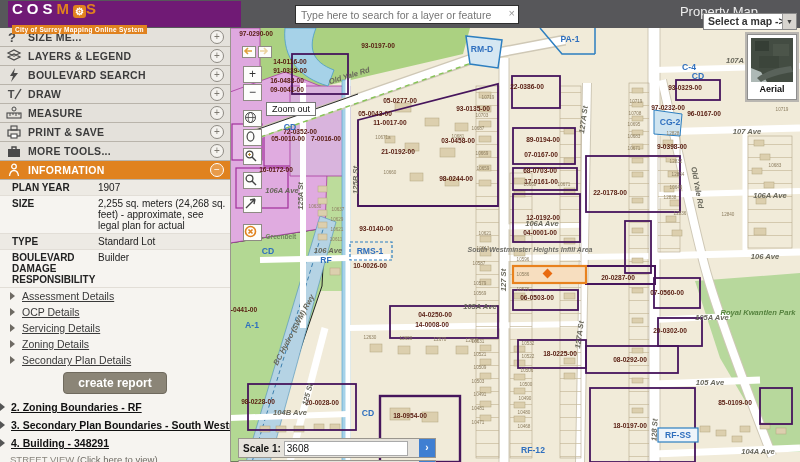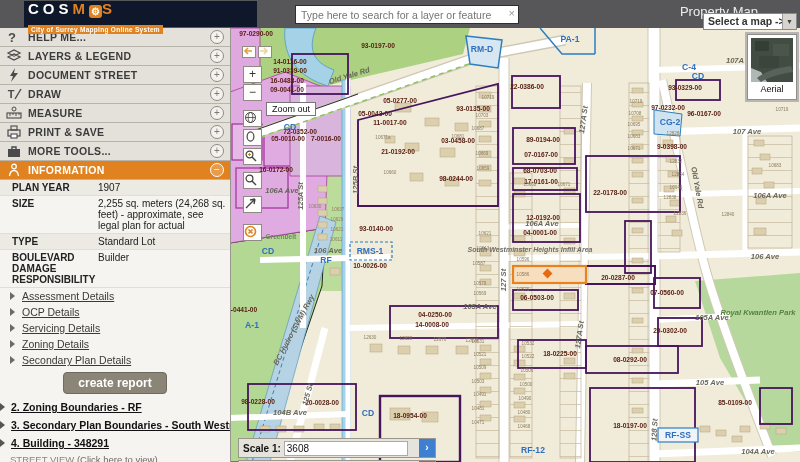--- a/index.html
+++ b/index.html
@@ -1,33 +1,33 @@
 <!DOCTYPE html>
 <html><head>
 <meta charset="utf-8">
 <style>
   html,body{margin:0;padding:0;}
   body{width:800px;height:462px;overflow:hidden;font-family:"Liberation Sans",sans-serif;background:#efece6;position:relative;}
   
   .topbar{position:absolute;left:0;top:0;width:800px;height:28px;background:#57575a;z-index:30;}
-  .logo{position:absolute;left:24px;top:1px;width:225px;height:26px;background:#0f172a;padding:0 4px;cursor:pointer;}
+  .logo{position:absolute;left:8px;top:1px;width:225px;height:26px;background:#701a75;padding:0 4px;cursor:pointer;}
   .logo-word{font-size:15px;font-weight:bold;letter-spacing:4px;color:#fff;line-height:15px;}
   .logo-word .or{color:#e0821f;}
   .gearbox{display:inline-block;width:13px;height:13px;background:#e0821f;border-radius:3px;color:#fff;font-size:10px;line-height:13px;text-align:center;letter-spacing:0;vertical-align:-1px;}
   .logo-sub{margin-top:0px;background:#e0821f;color:#fff;font-size:6.5px;font-weight:bold;padding:1px 3px;display:inline-block;letter-spacing:.3px;}
   .search-wrap{position:absolute;left:295px;top:5px;width:222px;height:17px;background:#fff;border:1px solid #2e2e2e;}
   .search-wrap input{position:absolute;left:3px;top:0;width:196px;height:15px;border:none;outline:none;font-size:10.5px;color:#555;font-family:"Liberation Sans",sans-serif;background:transparent;}
   .search-clear{position:absolute;right:3px;top:1px;color:#999;font-size:11px;cursor:pointer;}
   .propmap-title{position:absolute;right:42px;top:4px;color:#eee;font-size:13px;}
   
   .select-map{position:absolute;left:703px;top:13px;width:88px;height:15px;background:#fff;border:1px solid #888;z-index:40;font-size:10.5px;font-weight:bold;color:#333;line-height:15px;padding-left:4px;cursor:pointer;}
   .select-map .dd-arrow{position:absolute;right:0;top:0;width:13px;height:15px;background:#d7d4cf;border-left:1px solid #999;font-size:7px;color:#444;text-align:center;line-height:15px;}
   .aerial{position:absolute;left:747px;top:34px;width:48px;height:64px;background:#fff;border:1px solid #8e8e8e;box-shadow:0 0 0 2px #b9b6b1;z-index:40;cursor:pointer;}
   .aerial-img{margin:3px 3px 0 3px;width:42px;height:44px;}
-  .aerial-label{text-align:center;font-size:9px;font-weight:normal;color:#111;margin-top:2px;}
+  .aerial-label{text-align:center;font-size:9px;font-weight:bold;color:#111;margin-top:2px;}
   
   .sidebar{position:absolute;left:0;top:28px;width:230px;height:434px;background:#eceae5;border-right:1px solid #9a968e;z-index:20;}
   .menu-item{height:18px;border-bottom:1px solid #b9b4ab;background:#e4e1db;display:flex;align-items:center;padding:0 6px;cursor:pointer;}
   .menu-item .mi-icon{width:16px;height:14px;margin-right:6px;flex:0 0 auto;}
   .menu-item .mi-label{flex:1;font-size:10.5px;font-weight:bold;color:#3c3c3c;letter-spacing:.3px;}
   .pm{width:12px;height:12px;border:1px solid #8f8b84;border-radius:50%;color:#7c7870;font-size:10px;line-height:11px;text-align:center;background:#f4f2ee;}
   .menu-item.active{background:#e0821f;}
   .menu-item.active .mi-label{color:#fff;}
   .menu-item.active .pm{background:#e89b4a;border-color:#fff;color:#fff;}
   .info-panel{background:#f6f4f0;font-size:10px;color:#222;}
@@ -99,35 +99,35 @@
     </svg>
   </div>
   <div class="aerial-label">Aerial</div>
 </div>
 
 <div class="sidebar">
   <div class="menu-item">
     <span class="mi-icon"><svg width="16" height="14" viewBox="0 0 16 14">
           <text x="6" y="12" font-size="13" font-weight="bold" fill="#4a4a4a" text-anchor="middle">?</text>
         </svg></span>
-    <span class="mi-label">HELP ME...</span>
+    <span class="mi-label">SIZE ME...</span>
     <span class="pm">+</span>
   </div>
   <div class="menu-item">
     <span class="mi-icon"><svg width="16" height="14" viewBox="0 0 16 14">
           <path d="M2,4 L8,1 L14,4 L8,7 Z M2,8 L8,5 L14,8 L8,11 Z" fill="none" stroke="#4a4a4a" stroke-width="1.2"></path>
         </svg></span>
     <span class="mi-label">LAYERS &amp; LEGEND</span>
     <span class="pm">+</span>
   </div>
   <div class="menu-item">
     <span class="mi-icon"><svg width="16" height="14" viewBox="0 0 16 14">
           <path d="M9,0 L4,8 L7,8 L5,14 L12,5 L8,5 Z" fill="#4a4a4a"></path>
         </svg></span>
-    <span class="mi-label">DOCUMENT STREET</span>
+    <span class="mi-label">BOULEVARD SEARCH</span>
     <span class="pm">+</span>
   </div>
   <div class="menu-item">
     <span class="mi-icon"><svg width="16" height="14" viewBox="0 0 16 14">
           <text x="5" y="11" font-size="11" font-weight="bold" fill="#4a4a4a" text-anchor="middle">T</text>
           <path d="M9,12 L15,2" stroke="#4a4a4a" stroke-width="1.4"></path>
         </svg></span>
     <span class="mi-label">DRAW</span>
     <span class="pm">+</span>
   </div>

